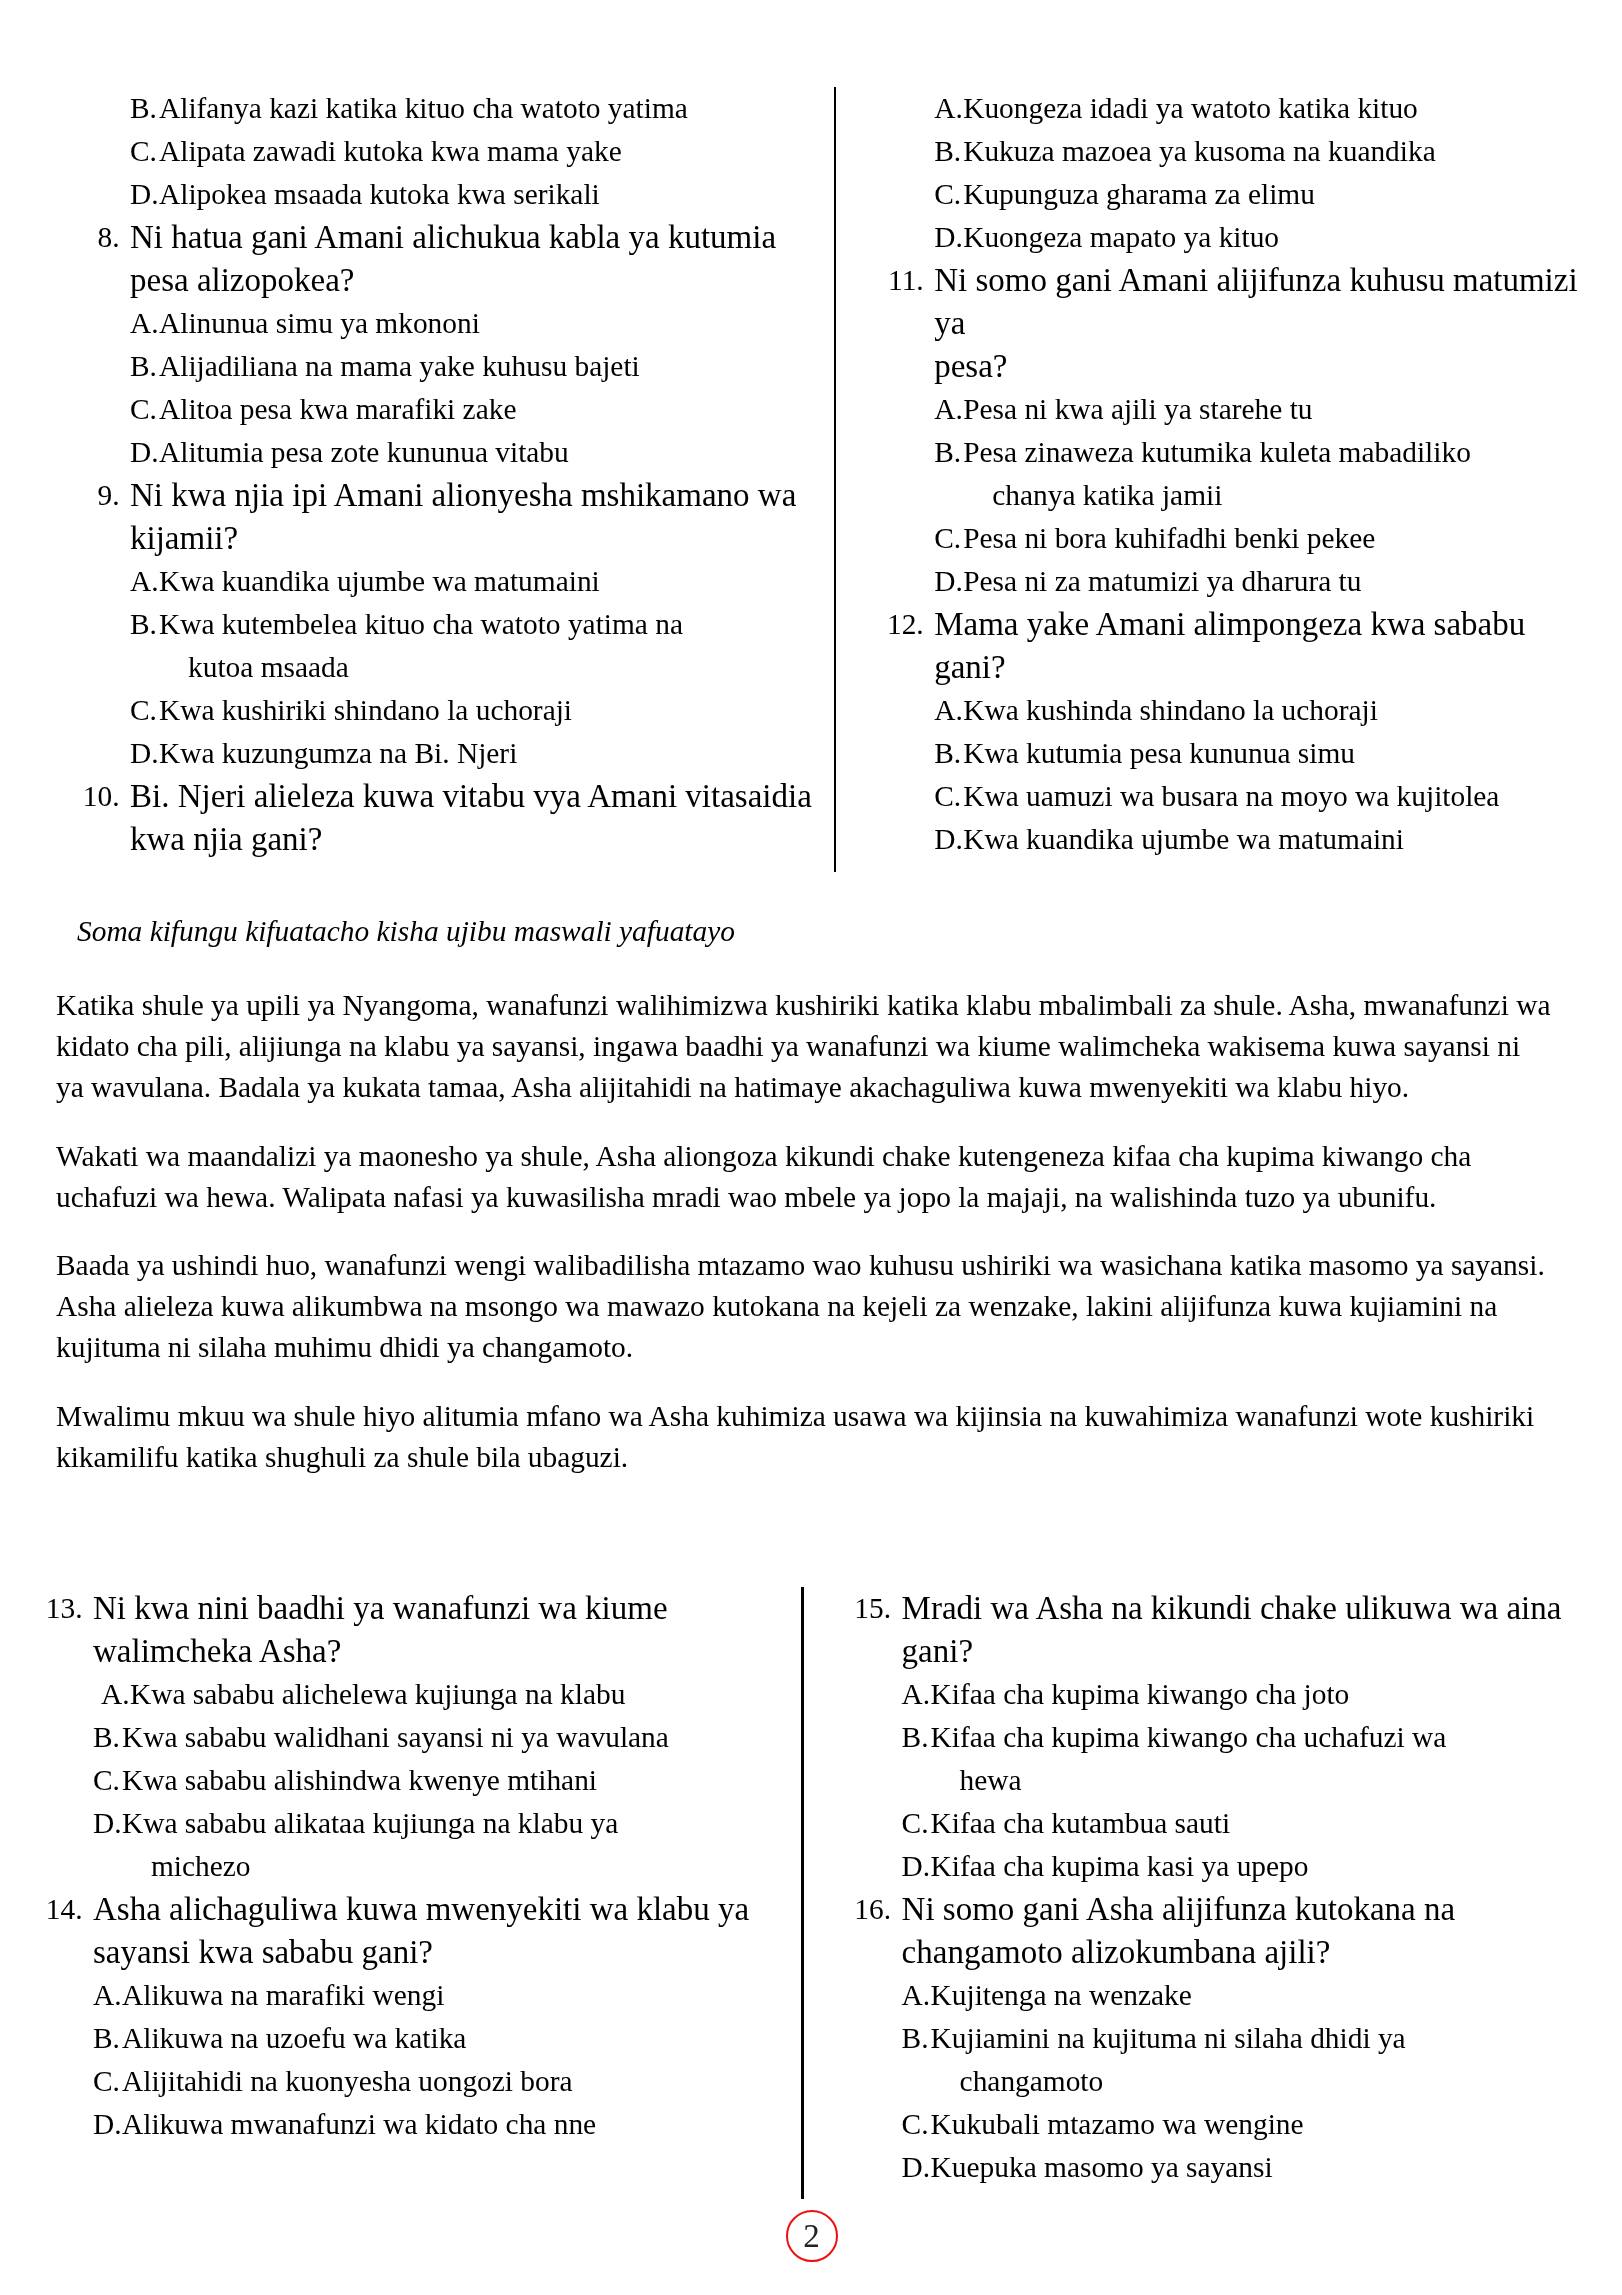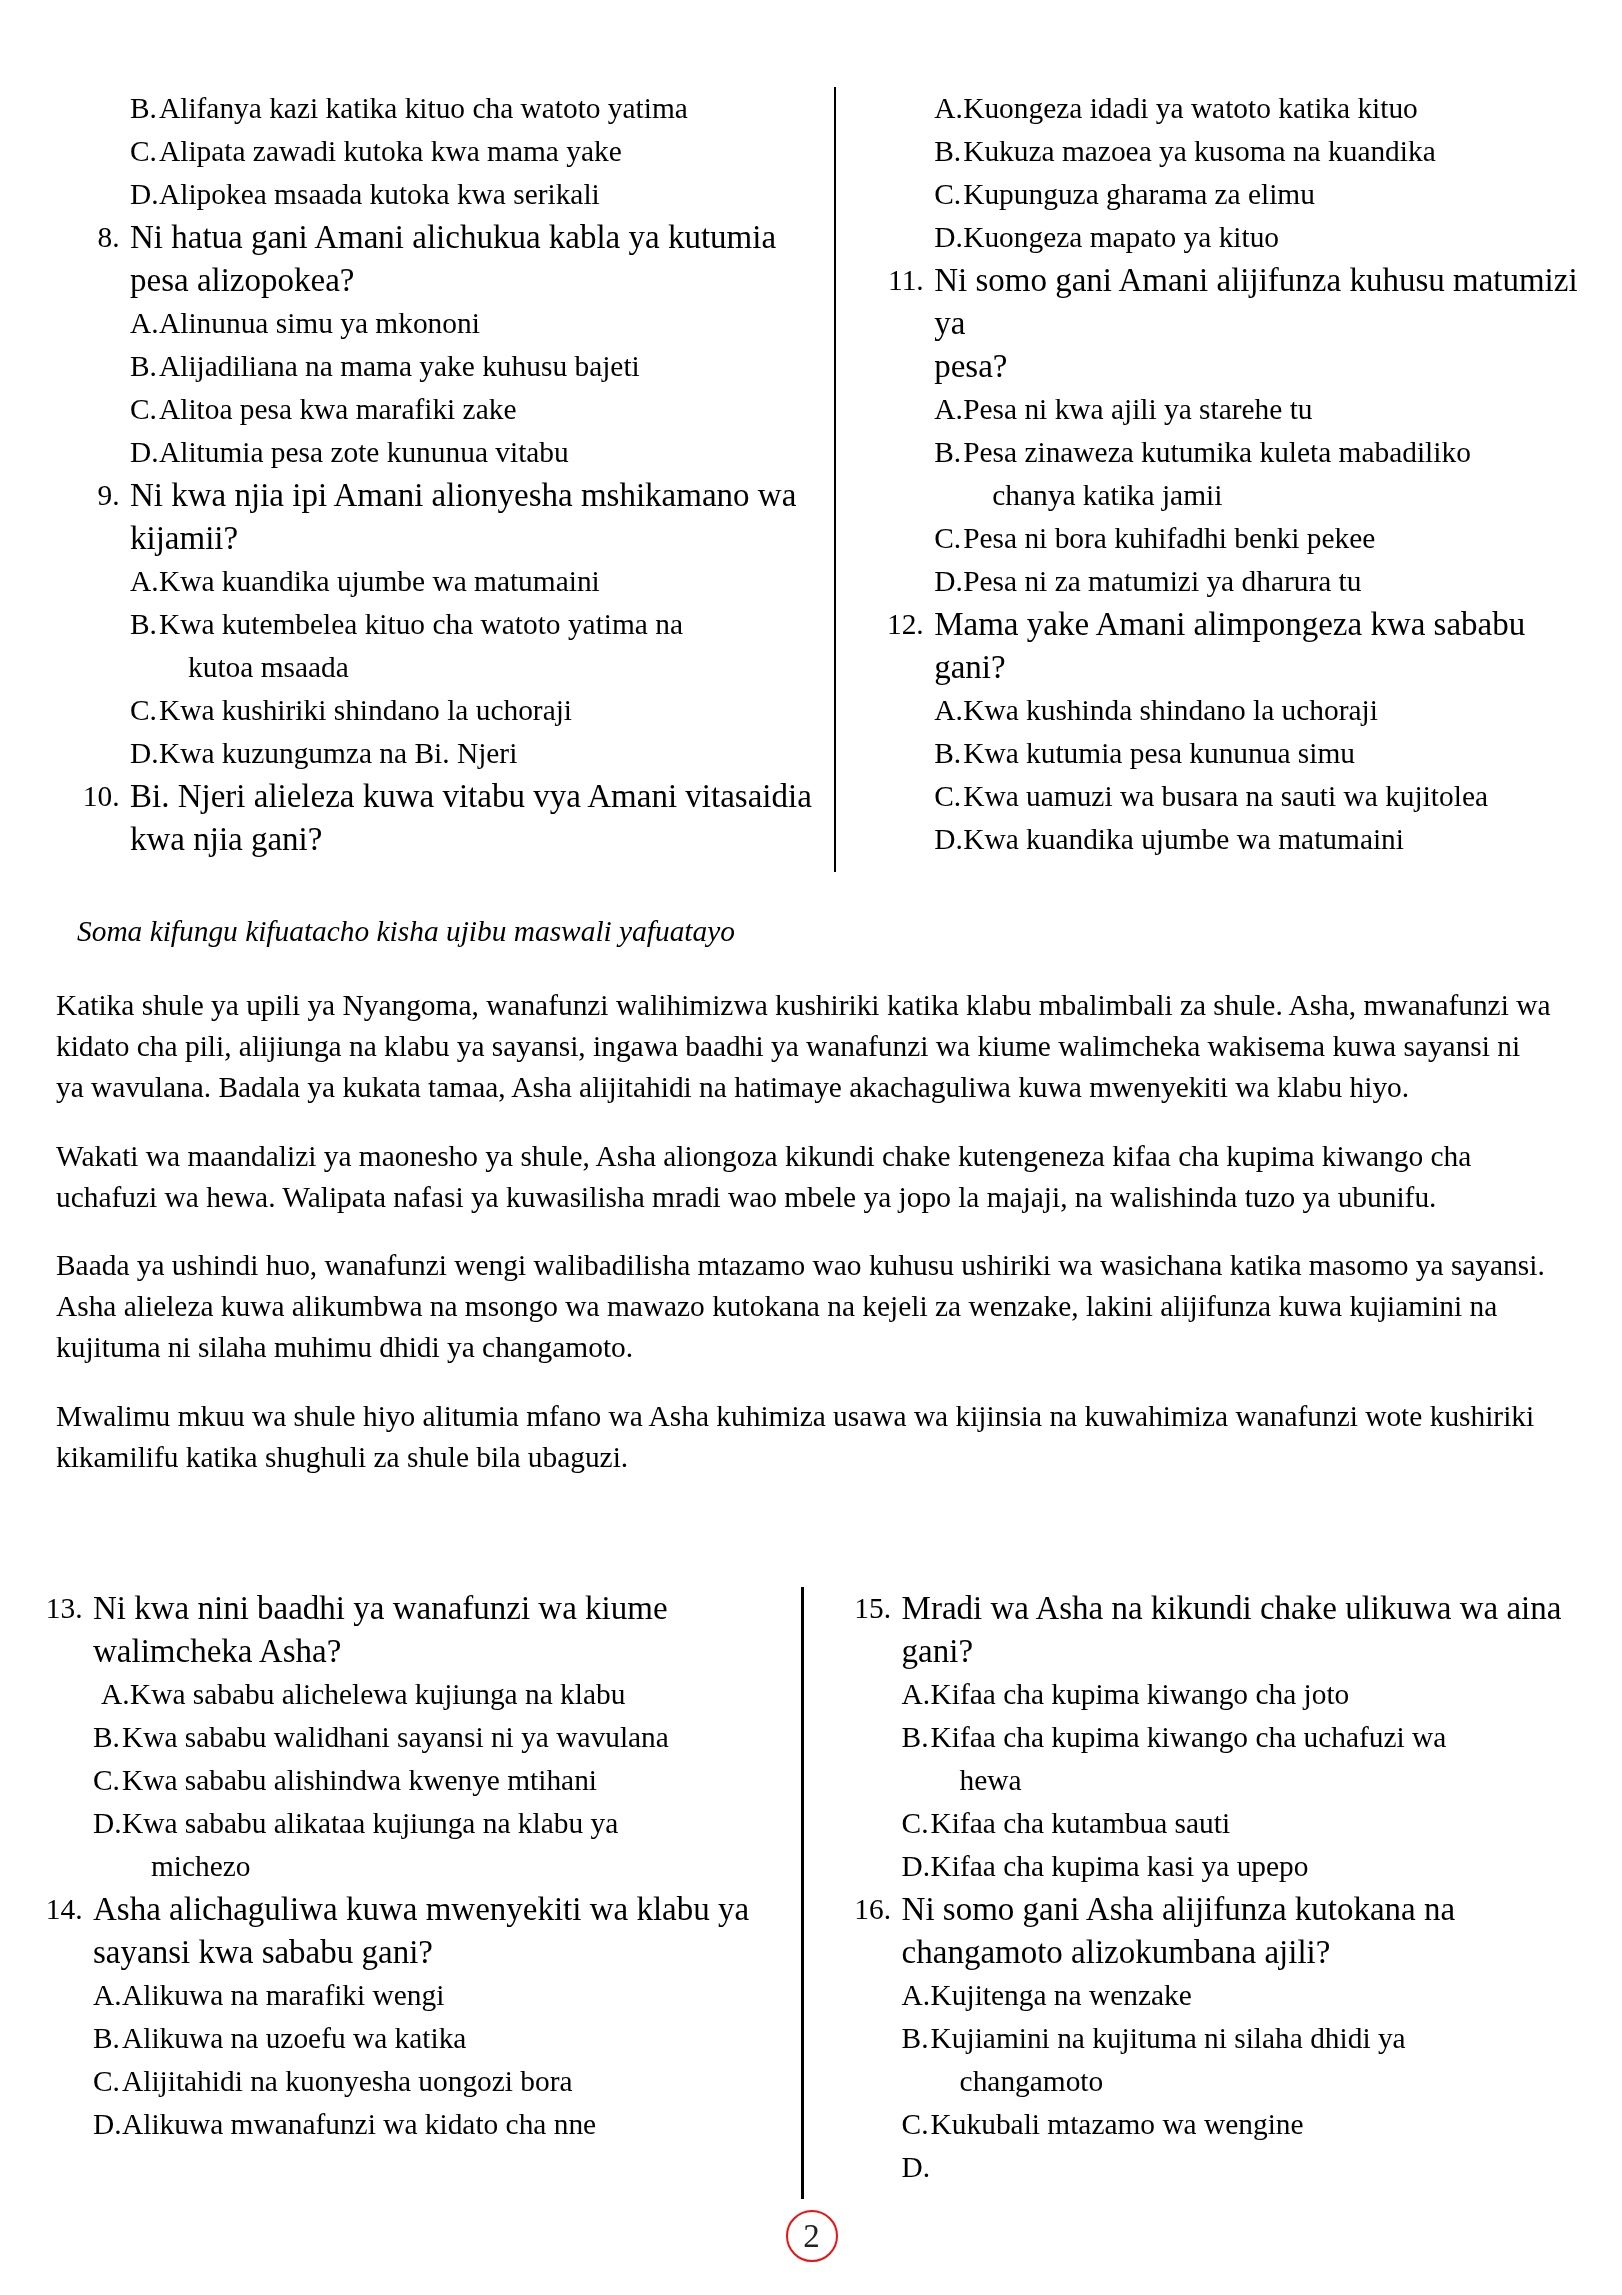--- a/index.html
+++ b/index.html
@@ -230,21 +230,21 @@
         <div class="opt">
           <span class="optletter">A.</span>
           <span class="opttext">Kwa kushinda shindano la uchoraji</span>
         </div>
         <div class="opt">
           <span class="optletter">B.</span>
           <span class="opttext">Kwa kutumia pesa kununua simu</span>
         </div>
         <div class="opt">
           <span class="optletter">C.</span>
-          <span class="opttext">Kwa uamuzi wa busara na sauti wa kujitolea</span>
+          <span class="opttext">Kwa uamuzi wa busara na moyo wa kujitolea</span>
         </div>
         <div class="opt">
           <span class="optletter">D.</span>
           <span class="opttext">Kwa kuandika ujumbe wa matumaini</span>
         </div>
       </div>
   </div>
 
   <div class="instruction" style="left:77px; top:912px;">Soma kifungu kifuatacho kisha ujibu maswali yafuatayo</div>
 
@@ -331,20 +331,21 @@
         <div class="opt">
           <span class="optletter">B.</span>
           <span class="opttext">Kujiamini na kujituma ni silaha dhidi ya<span class="cont">changamoto</span></span>
         </div>
         <div class="opt">
           <span class="optletter">C.</span>
           <span class="opttext">Kukubali mtazamo wa wengine</span>
         </div>
         <div class="opt">
           <span class="optletter">D.</span>
+          <span class="opttext">Kuepuka masomo ya sayansi</span>
         </div>
       </div>
   </div>
 
   <div class="pagenum-wrap" style="top:2210px;">
     <span class="pagenum">2</span>
   </div>
 
 </div>
 

